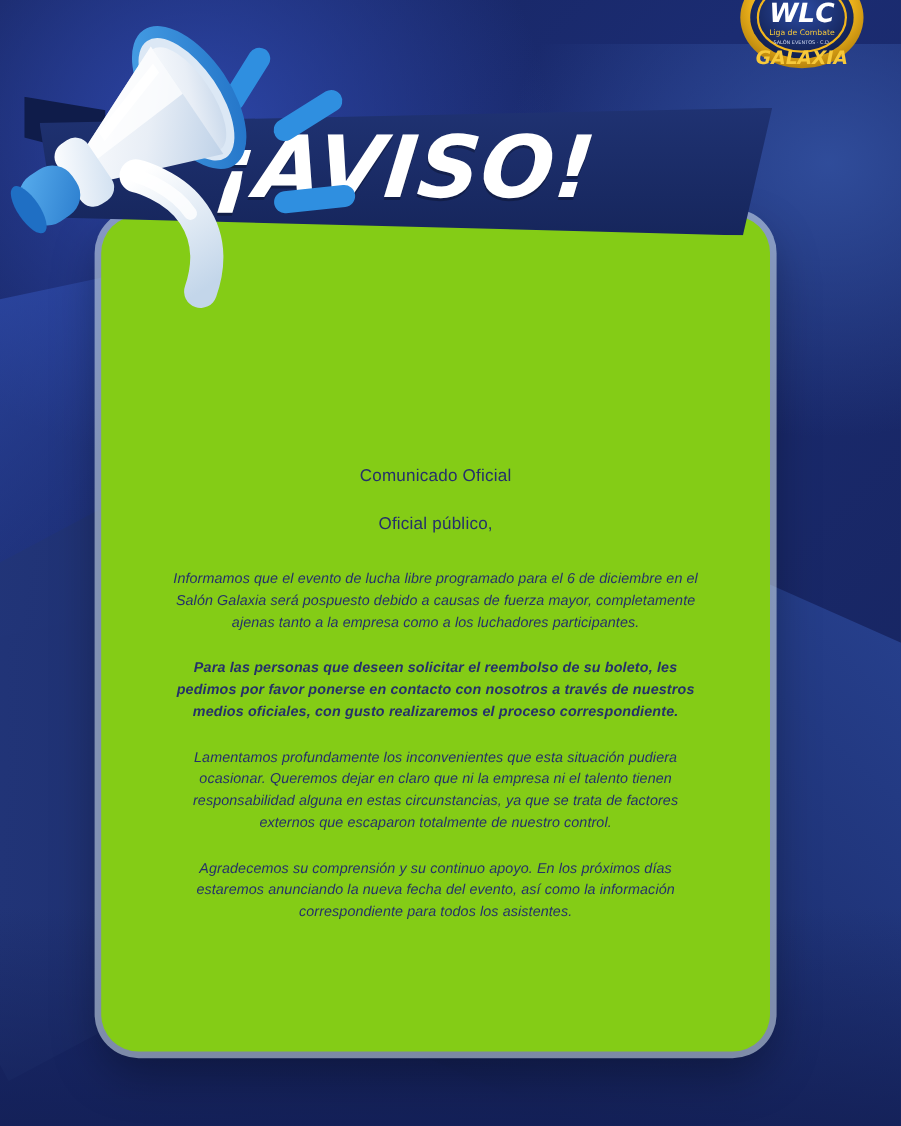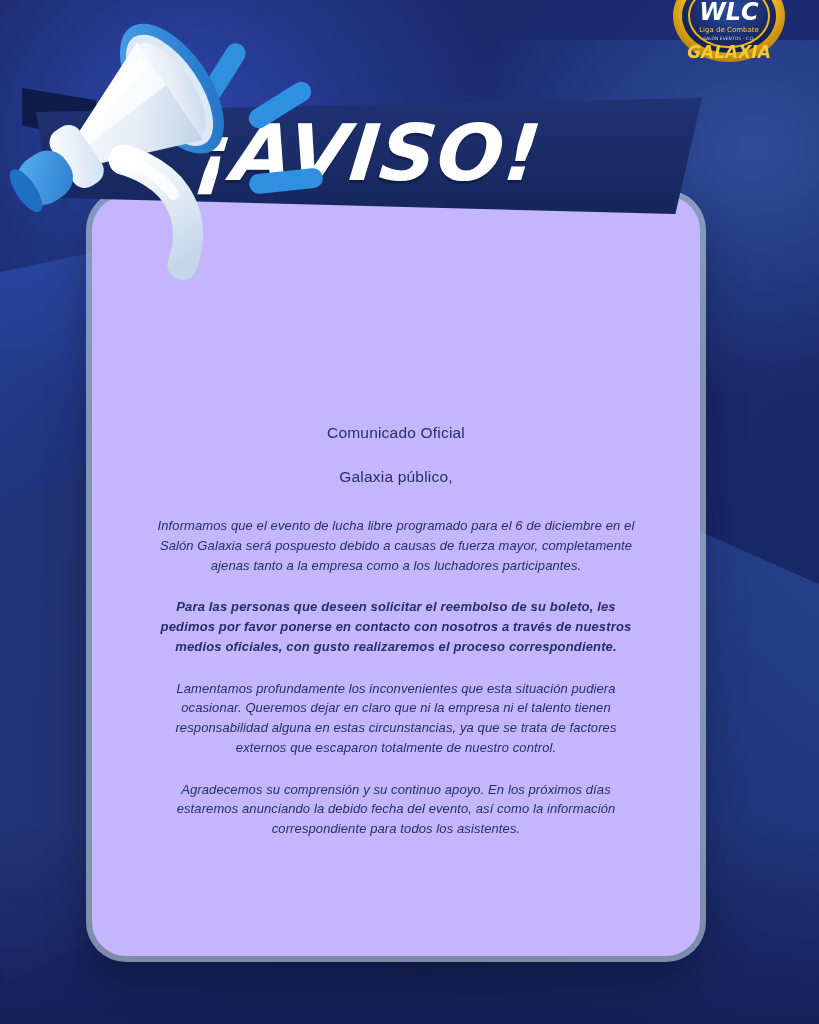--- a/index.html
+++ b/index.html
@@ -60,21 +60,21 @@
     background: linear-gradient(180deg, rgba(18,28,74,0) 0%, #131f55 100%);
   }
 
   
   .card {
     position: absolute;
     left: 92px;
     top: 196px;
     width: 608px;
     height: 760px;
-    background: #c4b5fd;
+    background: #84cc16;
     border-radius: 34px;
     box-shadow: 0 0 0 6px rgba(215,231,246,.55), 0 18px 44px rgba(0,0,0,.35);
   }
   .card-inner {
     position: absolute;
     inset: 0;
     border-radius: 34px;
     overflow: hidden;
   }
 
@@ -178,26 +178,26 @@
   <div class="bg-shape-a"></div>
   <div class="bg-shape-b"></div>
   <div class="bg-shape-e"></div>
 </div>
 
 <div class="card">
   <div class="card-inner">
 
     <div class="body">
       <div class="line-small">Comunicado Oficial</div>
-      <div class="line-small second">Galaxia público,</div>
+      <div class="line-small second">Oficial público,</div>
 
       <p class="para">Informamos que el evento de lucha libre programado para el 6 de diciembre en el Salón Galaxia será pospuesto debido a causas de fuerza mayor, completamente ajenas tanto a la empresa como a los luchadores participantes.</p>
       <p class="para bold">Para las personas que deseen solicitar el reembolso de su boleto, les pedimos por favor ponerse en contacto con nosotros a través de nuestros medios oficiales, con gusto realizaremos el proceso correspondiente.</p>
       <p class="para">Lamentamos profundamente los inconvenientes que esta situación pudiera ocasionar. Queremos dejar en claro que ni la empresa ni el talento tienen responsabilidad alguna en estas circunstancias, ya que se trata de factores externos que escaparon totalmente de nuestro control.</p>
-      <p class="para">Agradecemos su comprensión y su continuo apoyo. En los próximos días estaremos anunciando la debido fecha del evento, así como la información correspondiente para todos los asistentes.</p>
+      <p class="para">Agradecemos su comprensión y su continuo apoyo. En los próximos días estaremos anunciando la nueva fecha del evento, así como la información correspondiente para todos los asistentes.</p>
 
     </div>
 
   </div>
 </div>
 
 <div class="banner-wrap">
   <div class="banner-tail"></div>
   <div class="banner">
     <span class="banner-title">¡AVISO!</span>

